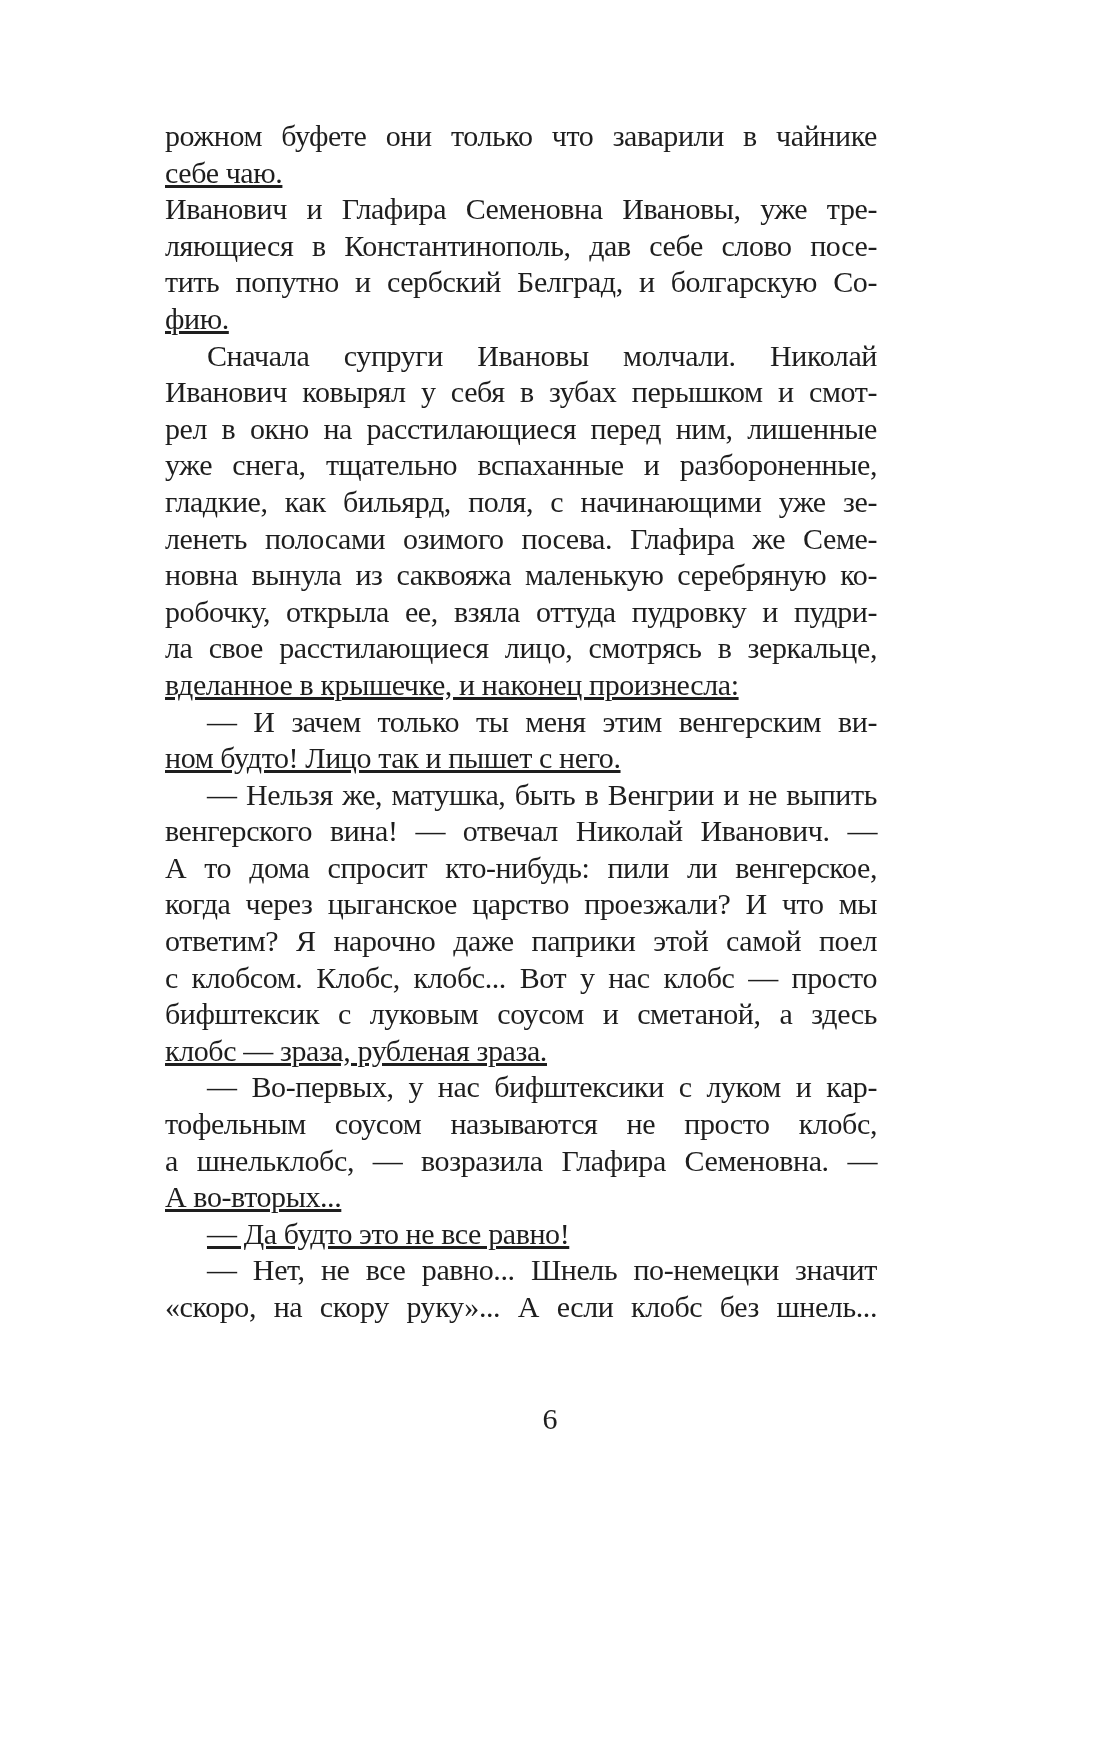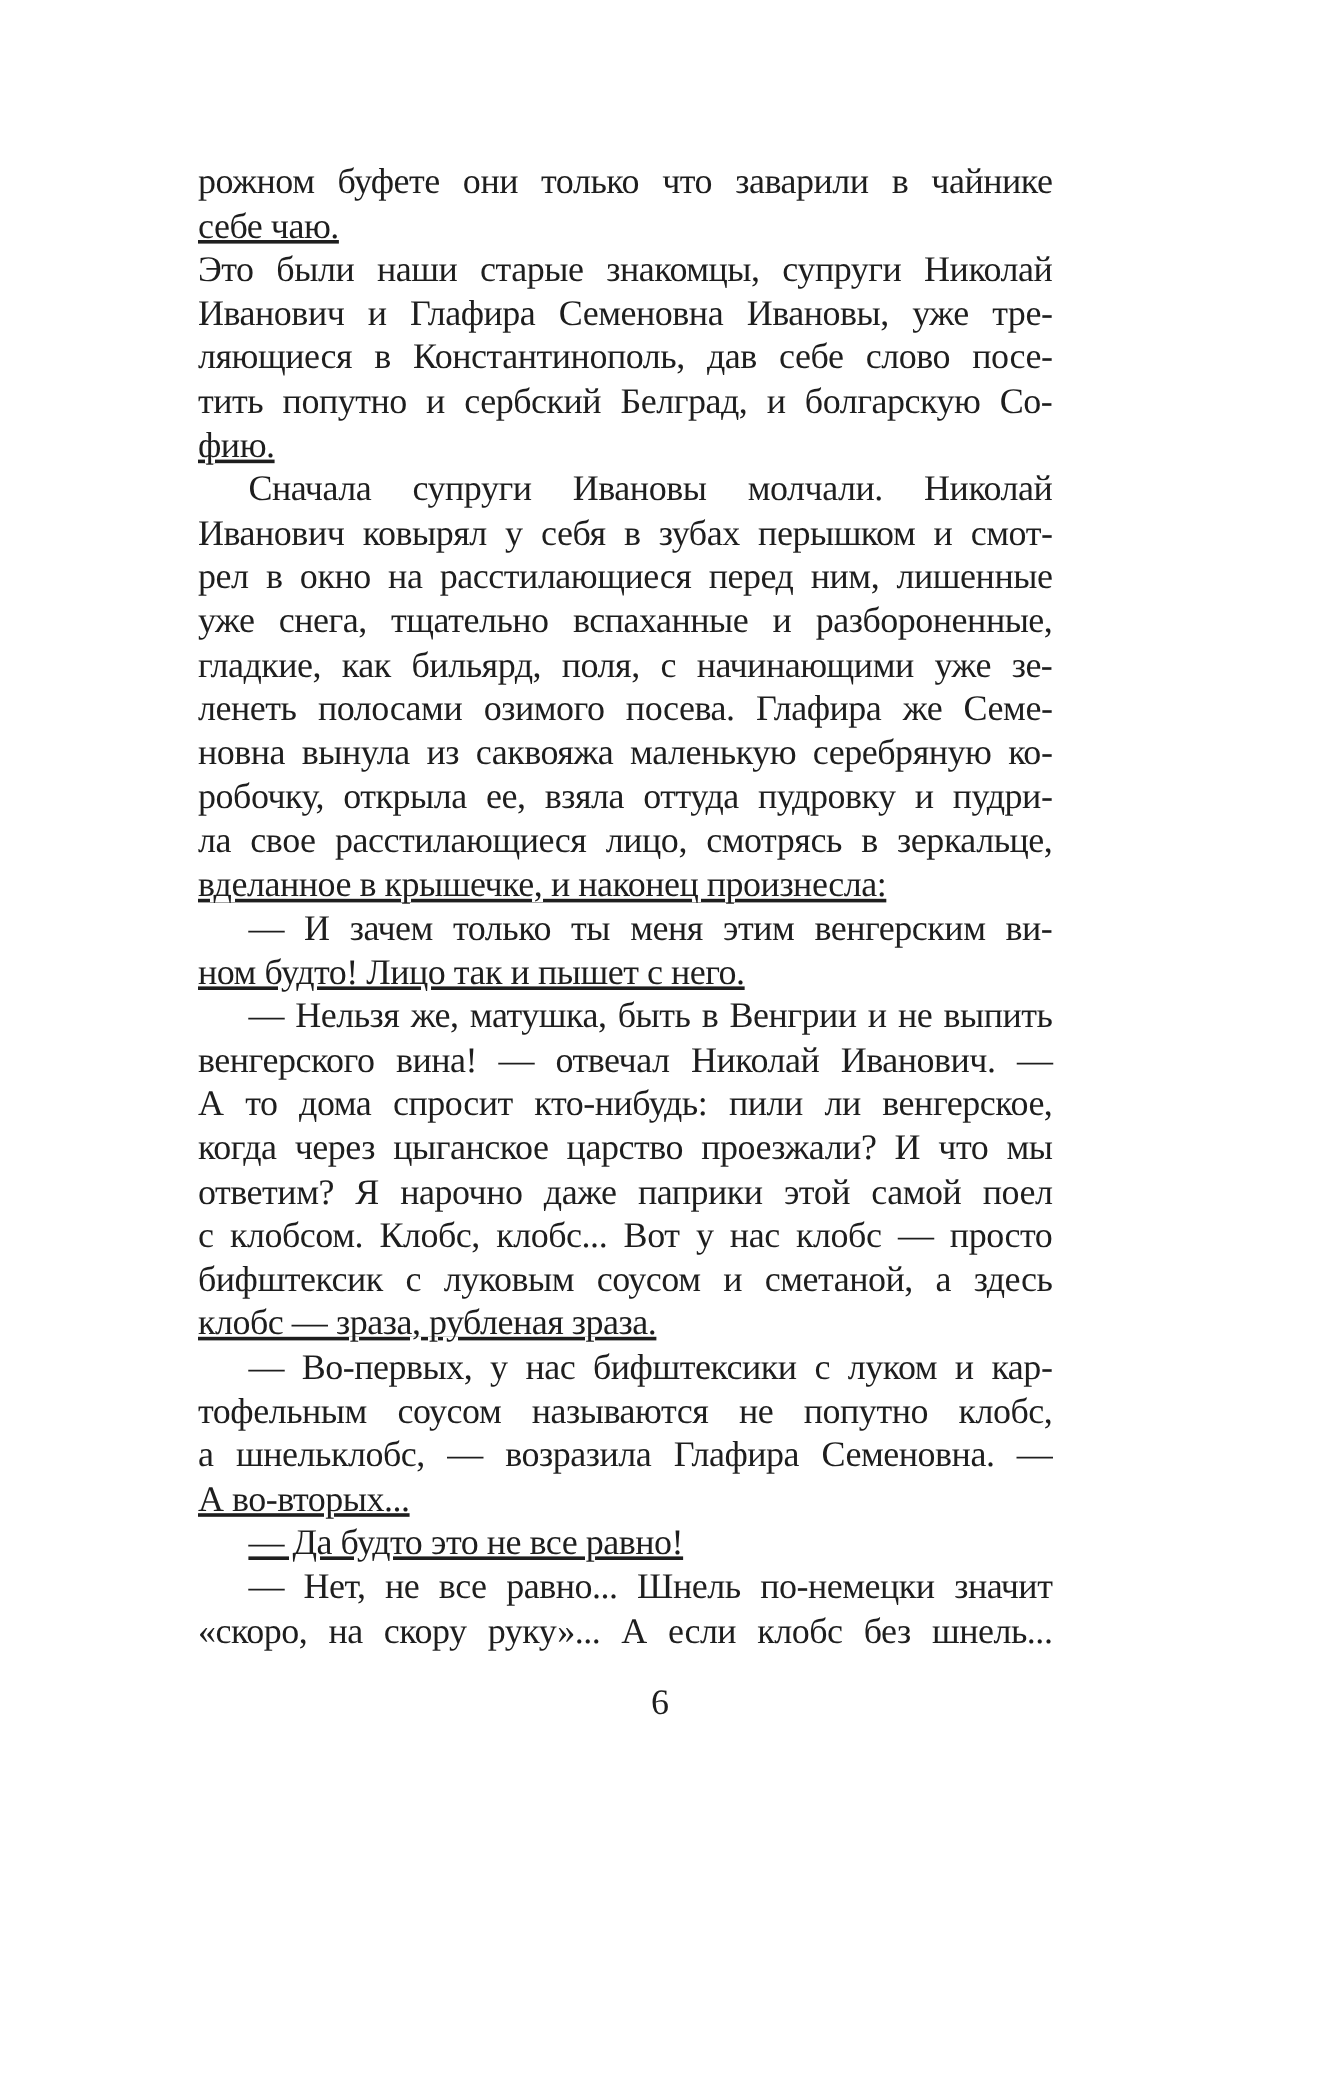--- a/index.html
+++ b/index.html
@@ -16,21 +16,20 @@
     .page {
       position: absolute;
       left: 165px;
       top: 118px;
       width: 712px;
       font-family: "Liberation Serif", "DejaVu Serif", serif;
       font-size: 30px;
       line-height: 36.6px;
       color: #1e1e1e;
       letter-spacing: -0.4px;
-      margin-top: 16px;
     }
     .line {
       display: block;
       white-space: nowrap;
       height: 36.6px;
       text-align: justify;
       text-align-last: justify;
       transform-origin: left center;
     }
     .line.last {
@@ -50,21 +49,20 @@
       font-size: 30px;
       color: #1e1e1e;
     }
   </style>
 </head>
 <body>
 
 <div class="page">
   <span class="line">рожном буфете они только что заварили в чайнике</span>
   <span class="line last">себе чаю.</span>
-  <span class="line">Это были наши старые знакомцы, супруги Николай</span>
   <span class="line">Иванович и Глафира Семеновна Ивановы, уже тре-</span>
   <span class="line">ляющиеся в Константинополь, дав себе слово посе-</span>
   <span class="line">тить попутно и сербский Белград, и болгарскую Со-</span>
   <span class="line last">фию.</span>
   <span class="line indent">Сначала супруги Ивановы молчали. Николай</span>
   <span class="line">Иванович ковырял у себя в зубах перышком и смот-</span>
   <span class="line">рел в окно на расстилающиеся перед ним, лишенные</span>
   <span class="line">уже снега, тщательно вспаханные и разбороненные,</span>
   <span class="line">гладкие, как бильярд, поля, с начинающими уже зе-</span>
   <span class="line">ленеть полосами озимого посева. Глафира же Семе-</span>
@@ -76,21 +74,21 @@
   <span class="line last">ном будто! Лицо так и пышет с него.</span>
   <span class="line indent">— Нельзя же, матушка, быть в Венгрии и не выпить</span>
   <span class="line">венгерского вина! — отвечал Николай Иванович. —</span>
   <span class="line">А то дома спросит кто-нибудь: пили ли венгерское,</span>
   <span class="line">когда через цыганское царство проезжали? И что мы</span>
   <span class="line">ответим? Я нарочно даже паприки этой самой поел</span>
   <span class="line">с клобсом. Клобс, клобс... Вот у нас клобс — просто</span>
   <span class="line">бифштексик с луковым соусом и сметаной, а здесь</span>
   <span class="line last">клобс — зраза, рубленая зраза.</span>
   <span class="line indent">— Во-первых, у нас бифштексики с луком и кар-</span>
-  <span class="line">тофельным соусом называются не попутно клобс,</span>
+  <span class="line">тофельным соусом называются не просто клобс,</span>
   <span class="line">а шнельклобс, — возразила Глафира Семеновна. —</span>
   <span class="line last">А во-вторых...</span>
   <span class="line indent last">— Да будто это не все равно!</span>
   <span class="line indent">— Нет, не все равно... Шнель по-немецки значит</span>
   <span class="line">«скоро, на скору руку»... А если клобс без шнель...</span>
 </div>
 
 <div class="page-number">6</div>
 
 </body></html>

